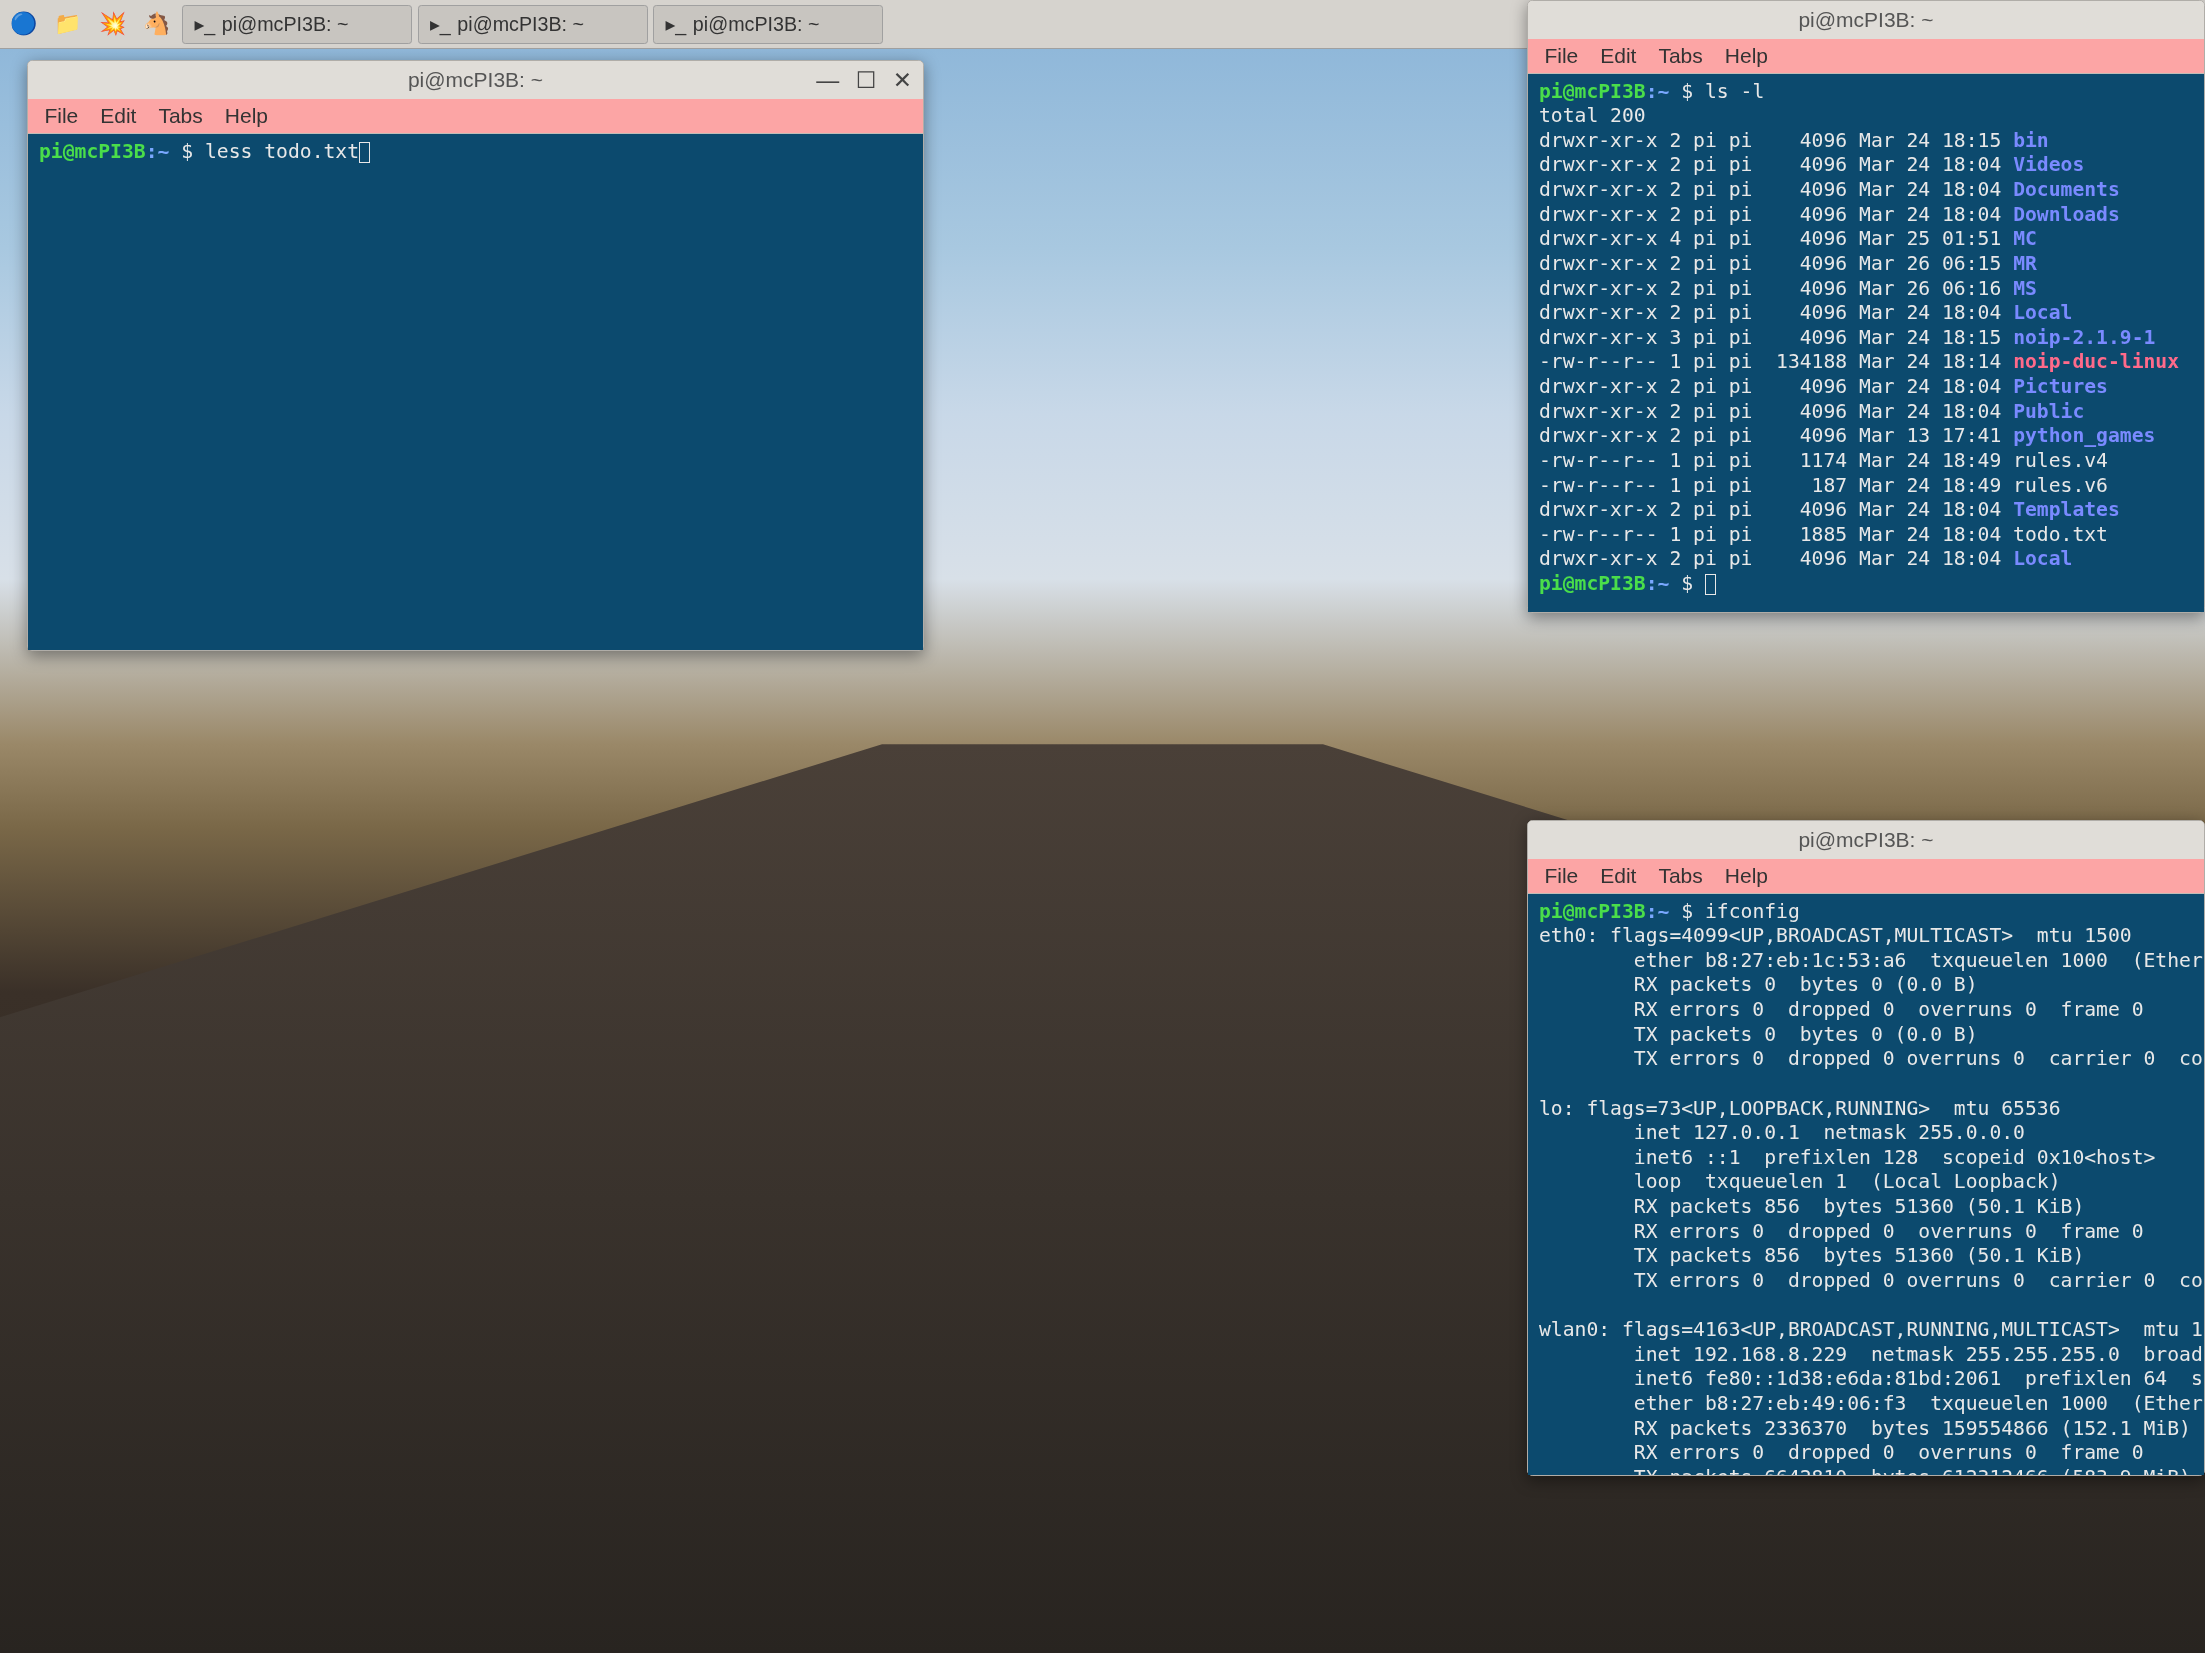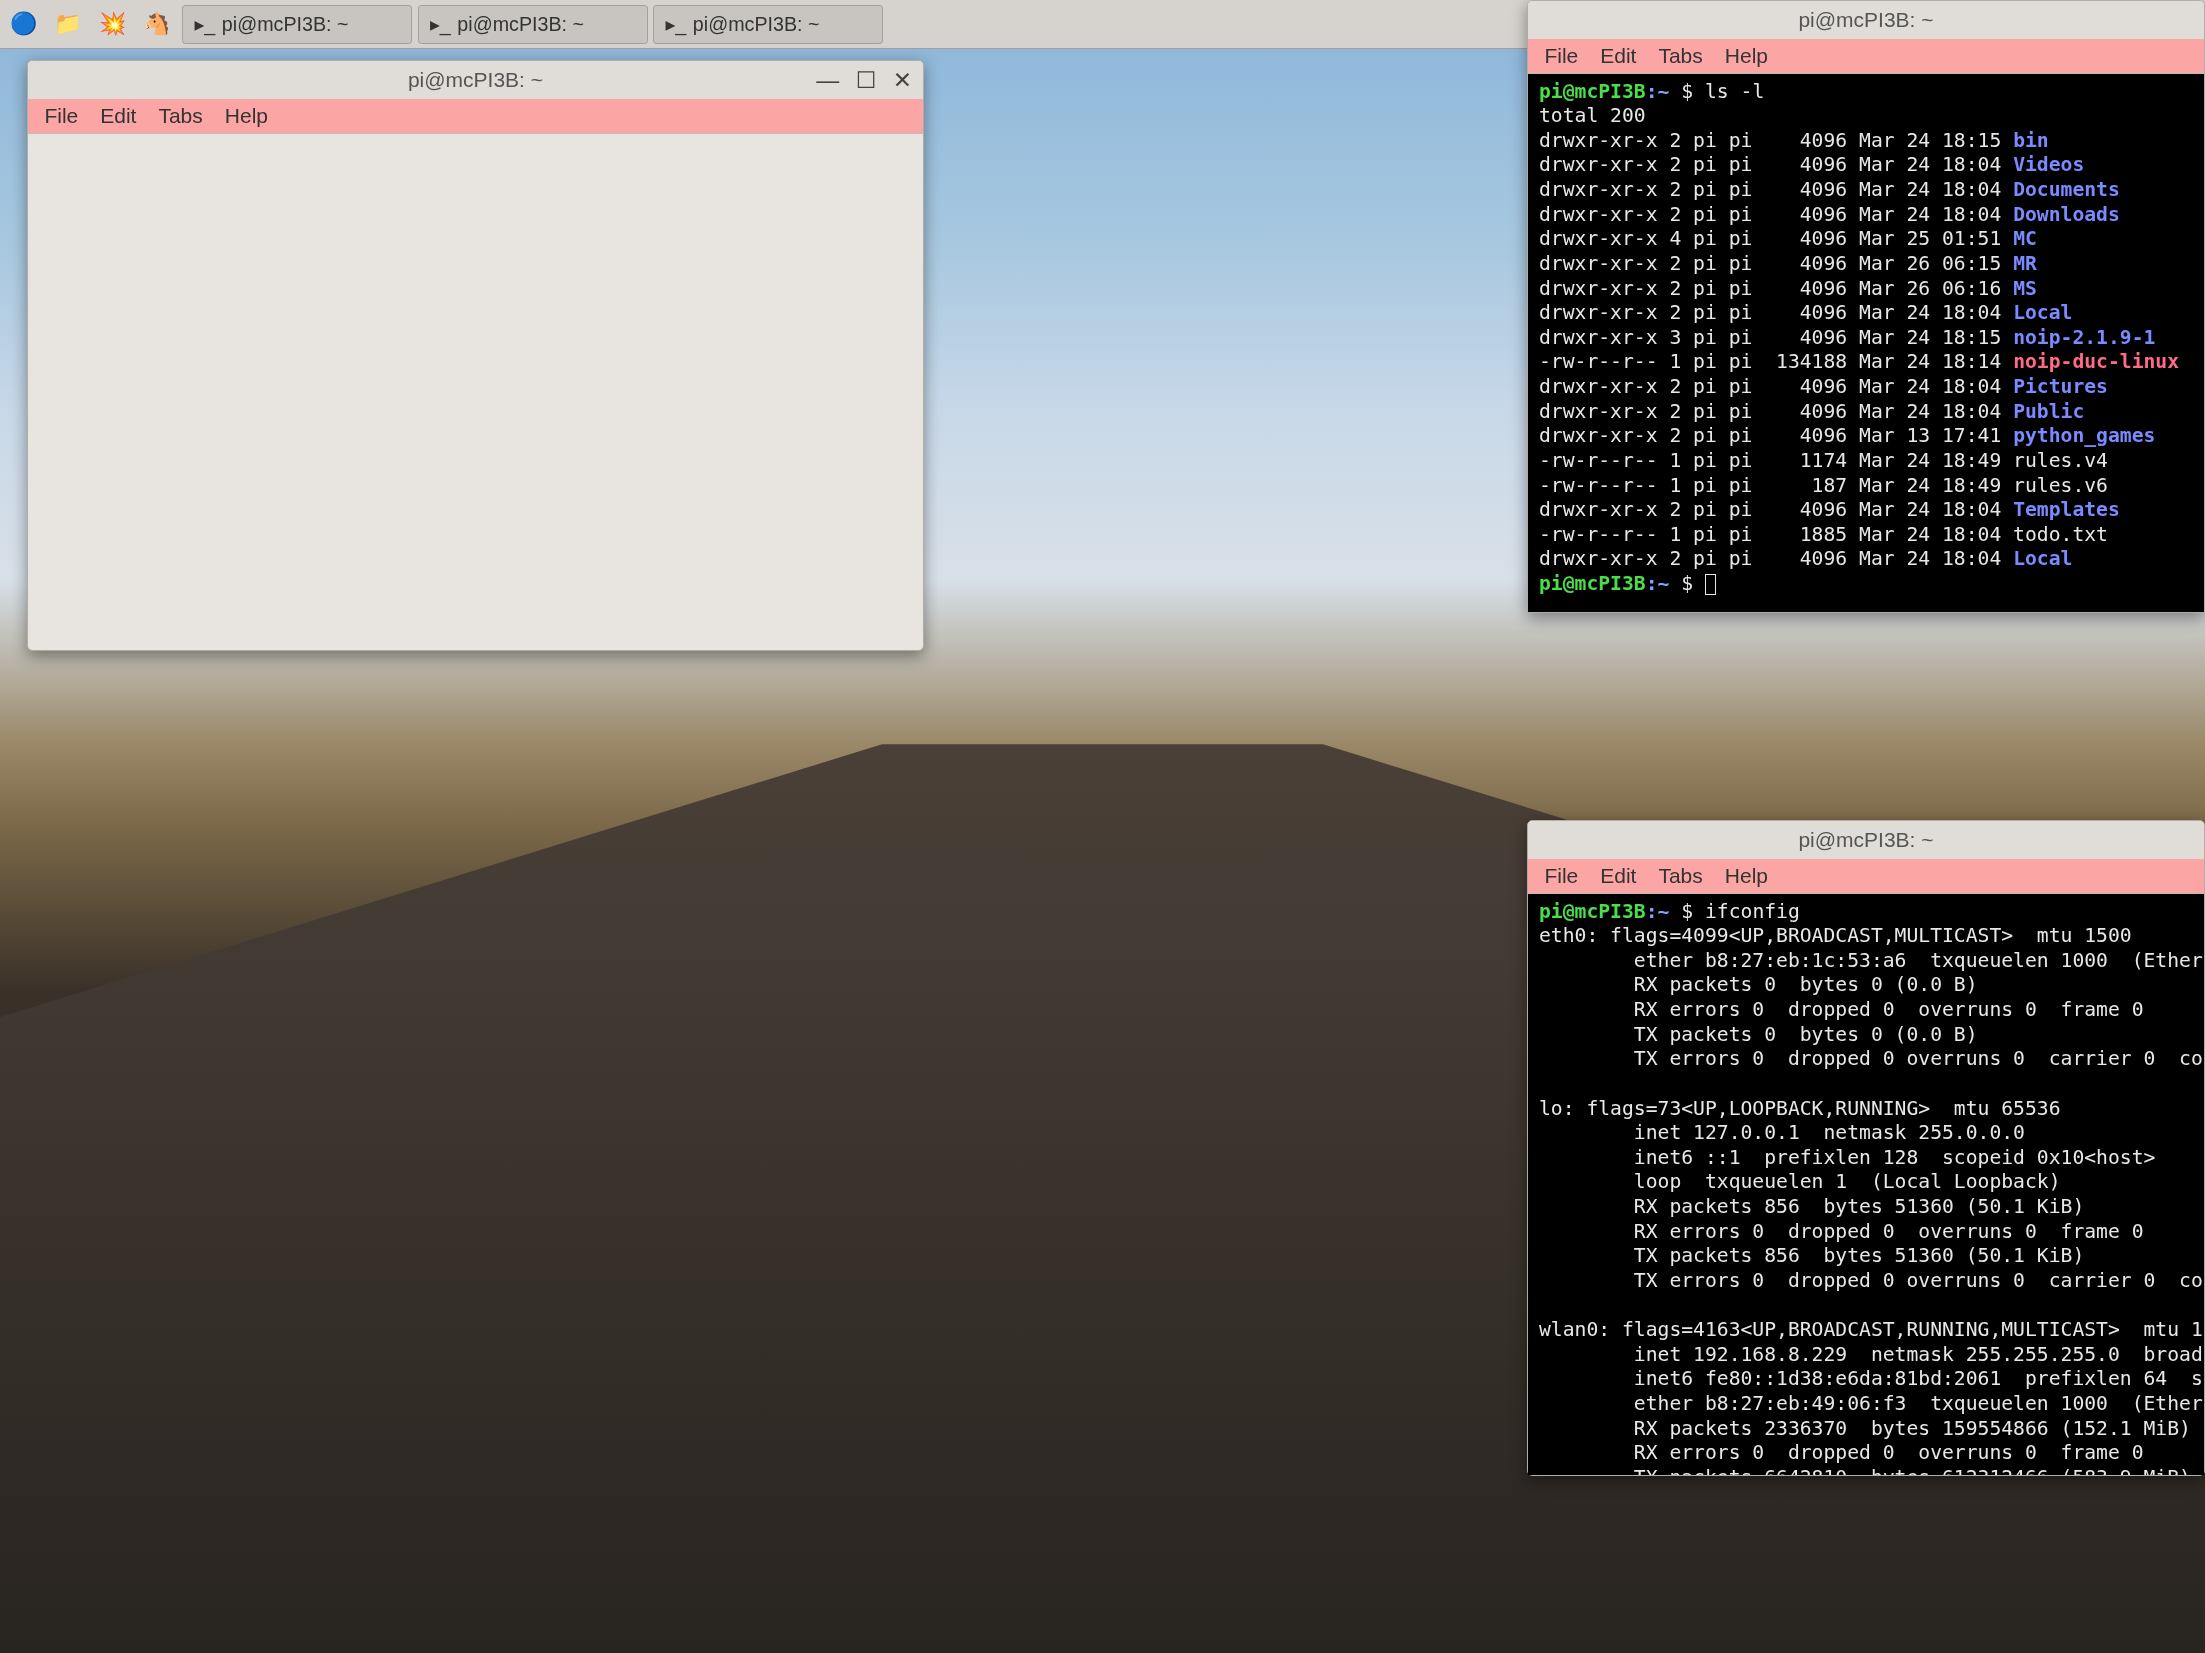--- a/index.html
+++ b/index.html
@@ -96,21 +96,21 @@
     align-items: center;
     gap: 22px;
     padding: 0 16.4px;
     font-size: 21px;
     color: #333;
     background: #fca5a5;
     border-bottom: 0.5px solid #c0bdb8;
   }
   .terminal-body {
     flex: 1;
-    background: #000000;
+    background: #0c4a6e;
     padding: 5.5px 11px;
     font-family: 'DejaVu Sans Mono', monospace;
     font-size: 19.7px;
     line-height: 1.25;
     color: #e8e8e8;
     overflow: hidden;
     white-space: pre;
   }
   .prompt-user { color: #4ade4a; font-weight: bold; }
   .prompt-path { color: #7aa8ff; font-weight: bold; }
@@ -158,20 +158,21 @@
       <span>☐</span>
       <span>✕</span>
     </div>
   </div>
   <div class="menubar">
     <span>File</span>
     <span>Edit</span>
     <span>Tabs</span>
     <span>Help</span>
   </div>
+  <div class="terminal-body"><span class="prompt-user">pi@mcPI3B</span><span class="prompt-path">:</span><span class="prompt-path">~</span> <span class="prompt-dollar">$</span> <span class="cmd">less todo.txt</span><span class="cursor"></span></div>
 </div>
 
 <div class="terminal-window" style="right:0; top:0; width:678px; height:613px;">
   <div class="titlebar">
     <span>pi@mcPI3B: ~</span>
   </div>
   <div class="menubar">
     <span>File</span>
     <span>Edit</span>
     <span>Tabs</span>

